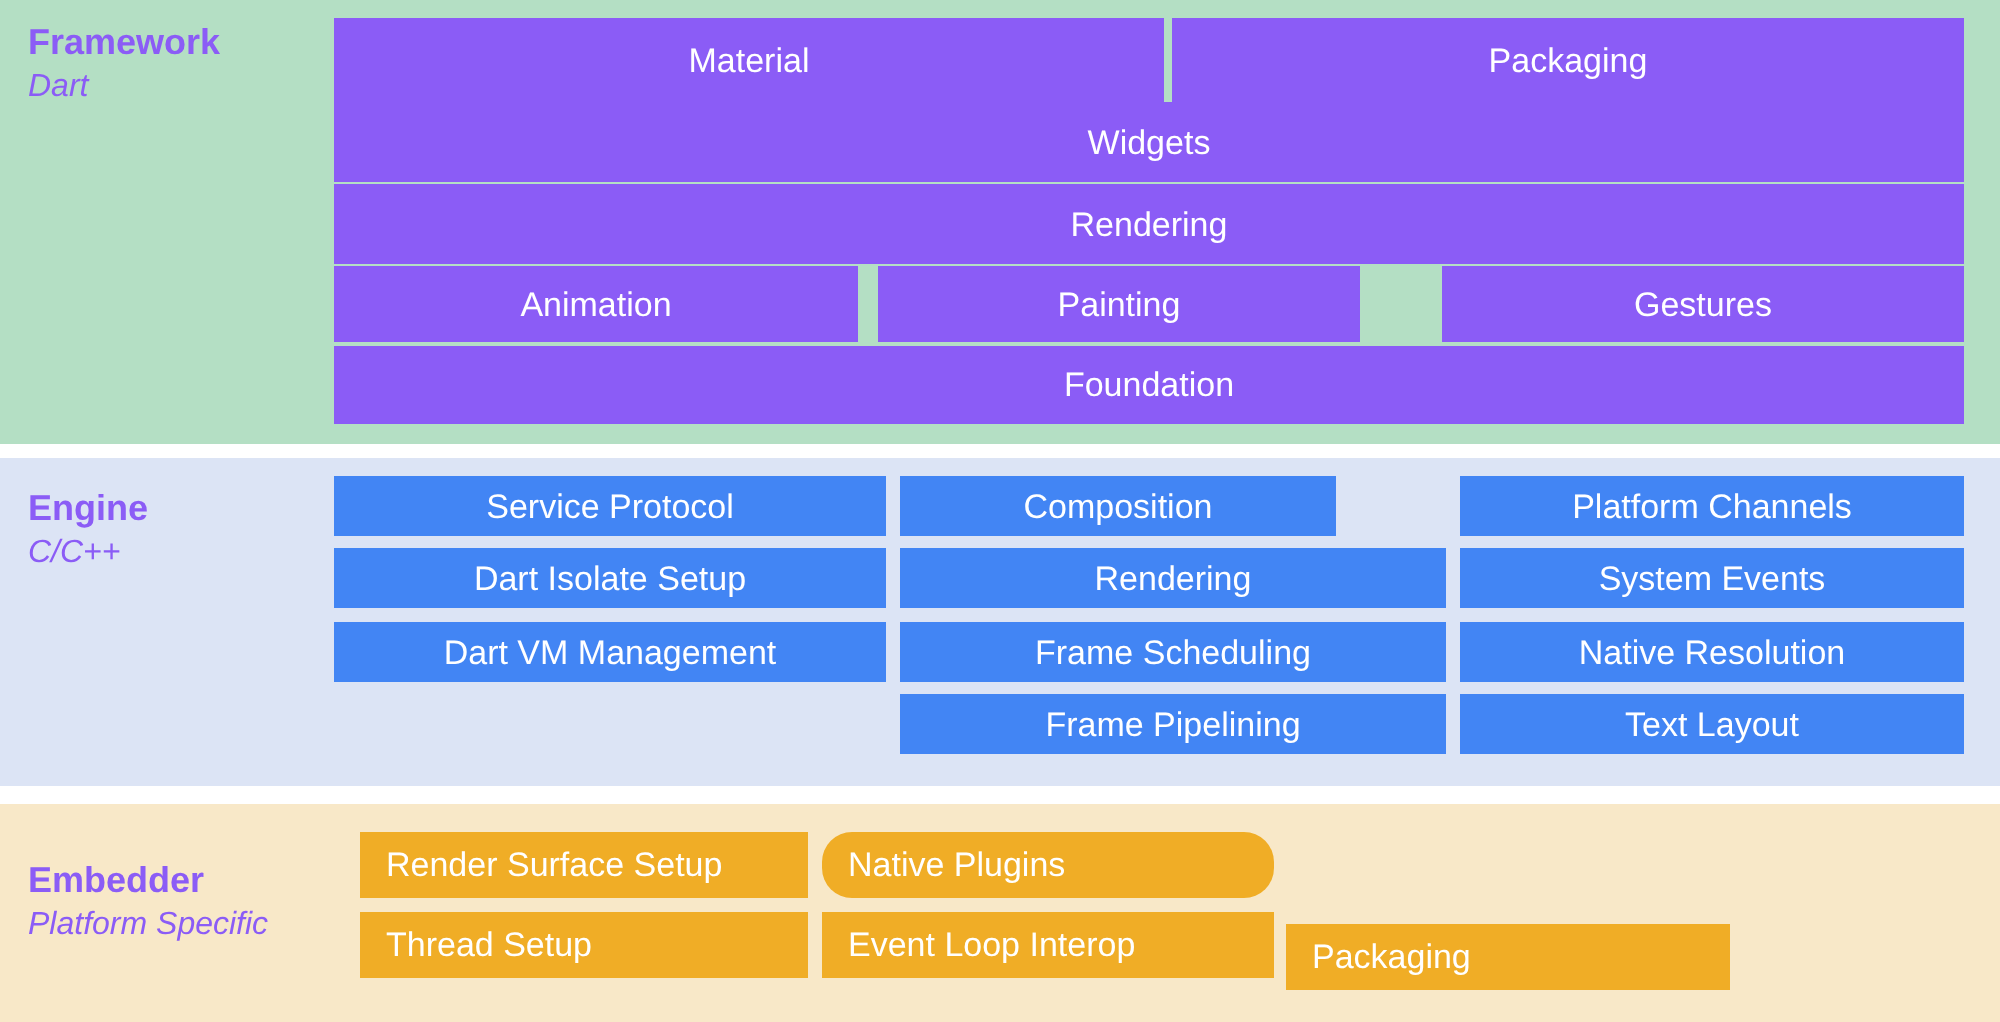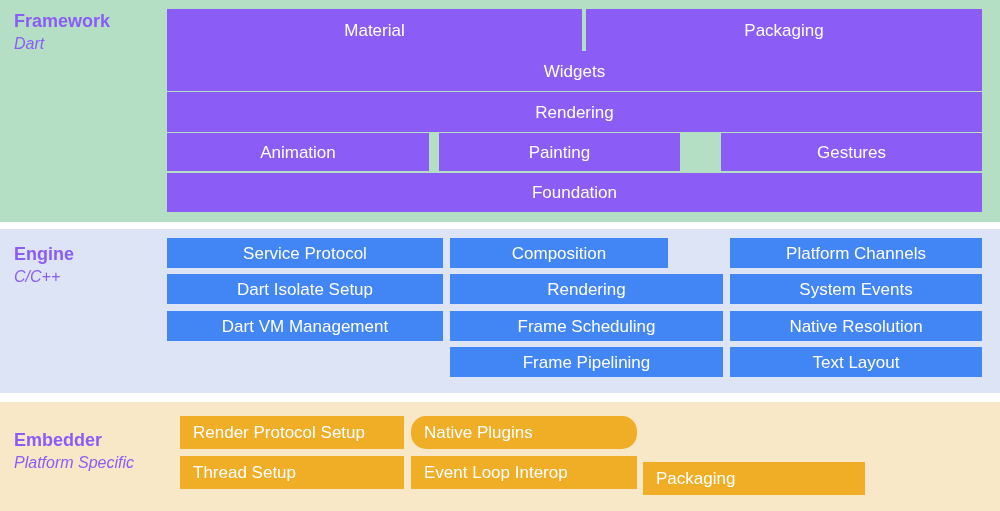--- a/index.html
+++ b/index.html
@@ -132,20 +132,20 @@
   <div class="box box-blue centered" style="left:730px; top:311px; width:252px; height:30px;">Native Resolution</div>
   <div class="box box-blue centered" style="left:730px; top:347px; width:252px; height:30px;">Text Layout</div>
 
   <div class="band band-embedder"></div>
 
   <div class="band-label label-embedder" style="top:429px;">
     <div class="lbl-title">Embedder</div>
     <div class="lbl-sub">Platform Specific</div>
   </div>
 
-  <div class="box box-orange lefty" style="left:180px; top:416px; width:224px; height:33px;">Render Protocol Setup</div>
+  <div class="box box-orange lefty" style="left:180px; top:416px; width:224px; height:33px;">Render Surface Setup</div>
   <div class="box box-orange lefty" style="left:411px; top:416px; width:226px; height:33px;border-radius:15px;">Native Plugins</div>
   <div class="box box-orange lefty" style="left:643px; top:416px; width:222px; height:33px;margin-top:46px;">Packaging</div>
 
   <div class="box box-orange lefty" style="left:180px; top:456px; width:224px; height:33px;">Thread Setup</div>
   <div class="box box-orange lefty" style="left:411px; top:456px; width:226px; height:33px;">Event Loop Interop</div>
 
 </div>
 
 </body></html>

